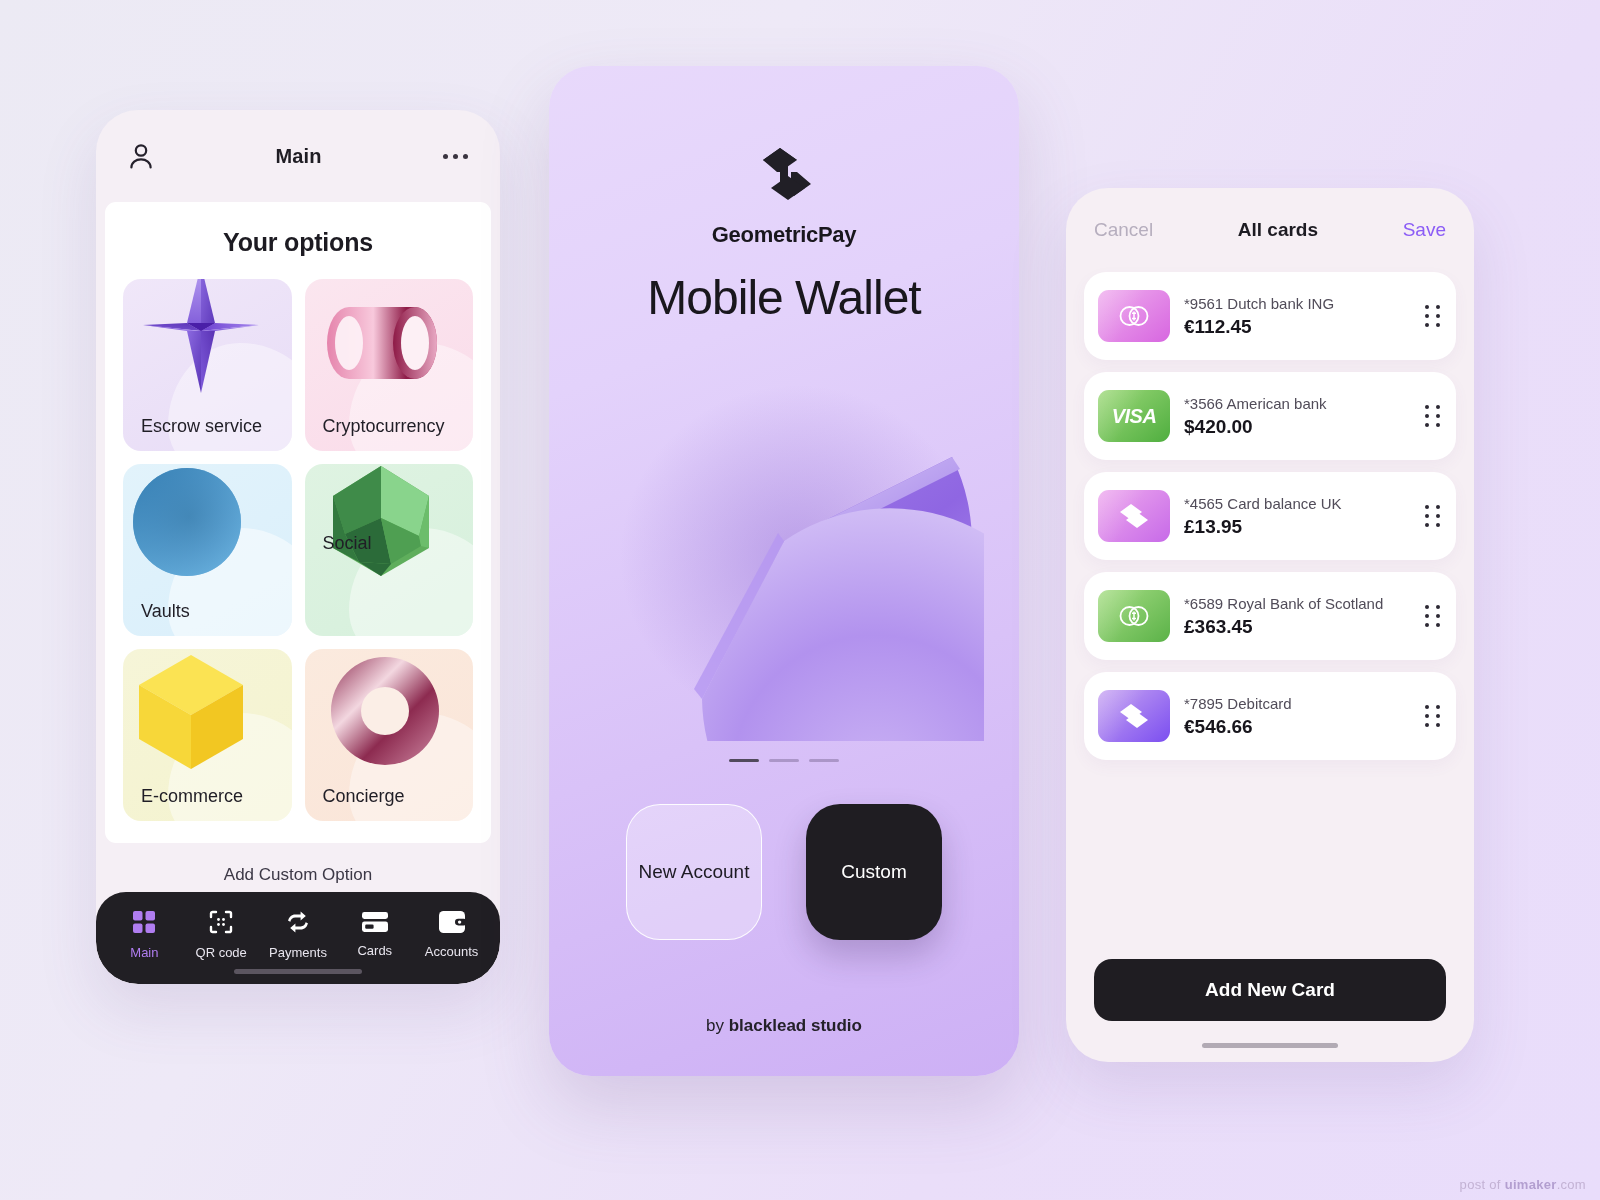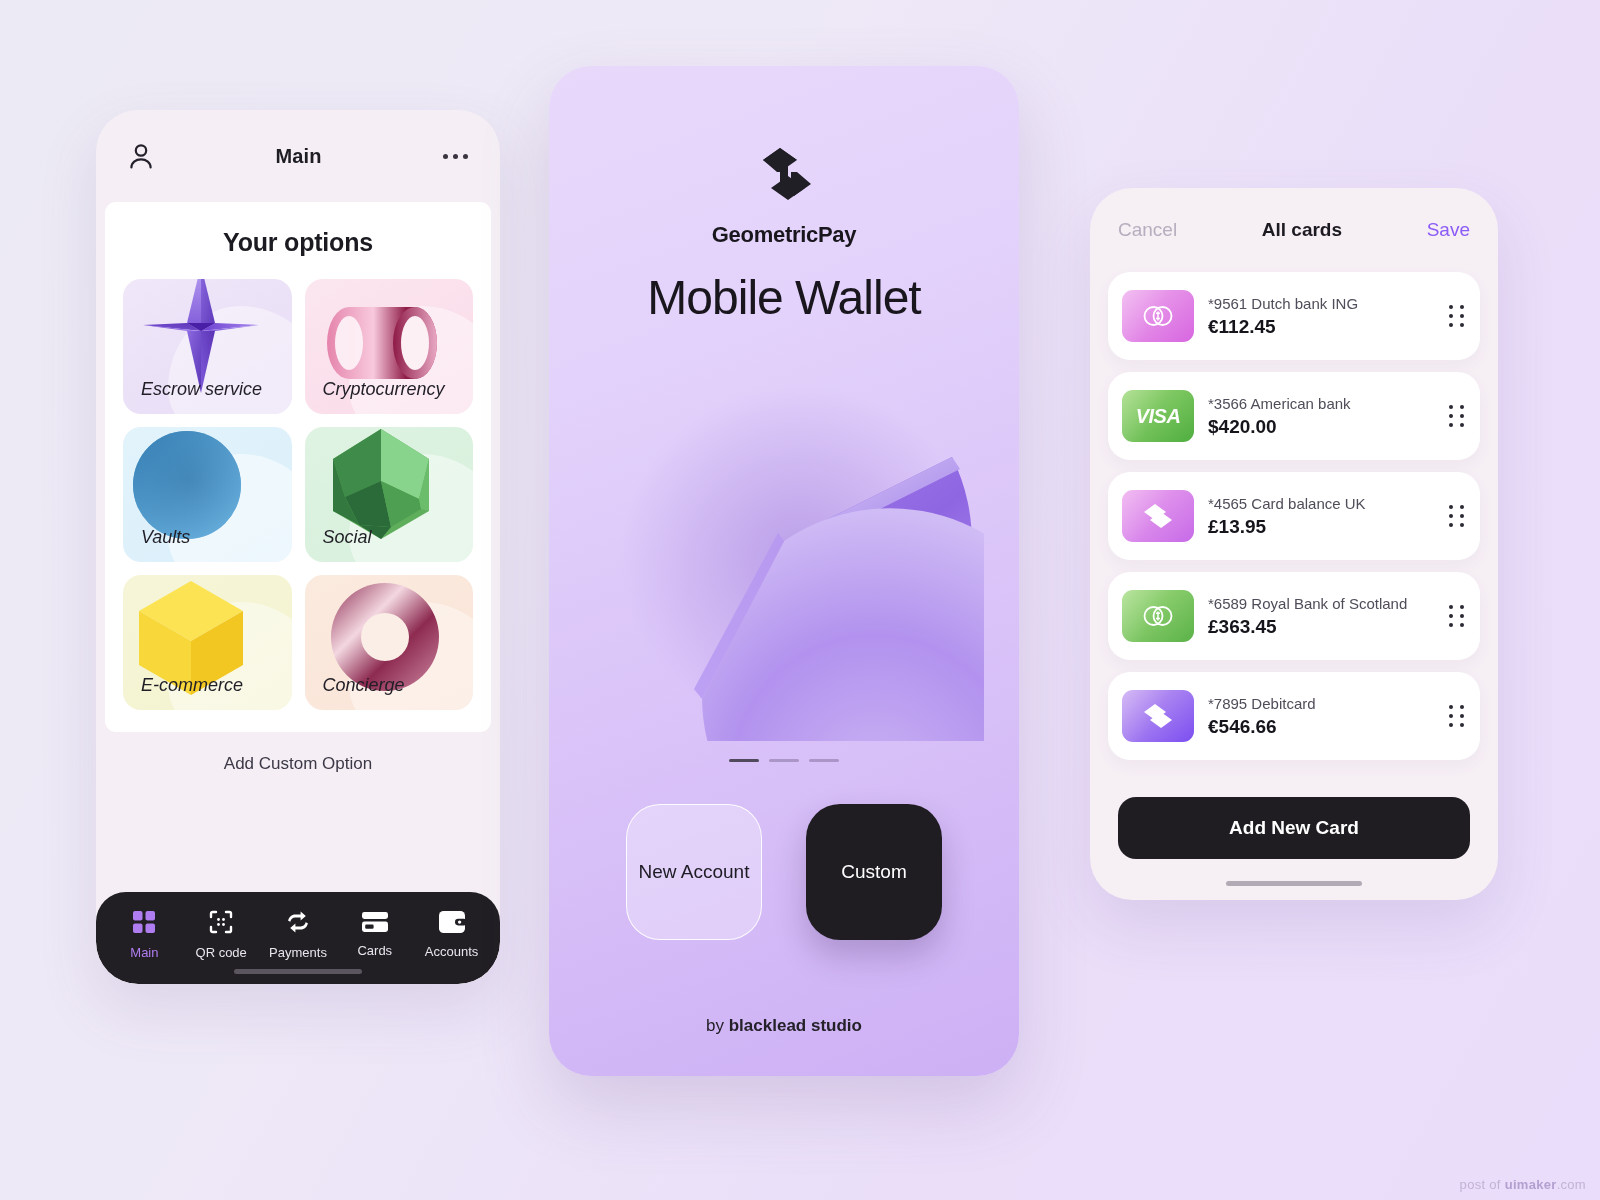--- a/index.html
+++ b/index.html
@@ -33,38 +33,37 @@
   .lp-card {
     margin: 0 9px; background: #fff; border-radius: 11px;
     padding: 26px 18px 22px; flex: 0 0 auto;
   }
   .lp-card-title {
     text-align: center; font-size: 25px; font-weight: 700;
     color: #1d1b22; margin-bottom: 22px; letter-spacing: -.2px;
   }
   .opt-grid { display: grid; grid-template-columns: 1fr 1fr; gap: 13px; }
   .opt-tile {
-    position: relative; height: 135px; border-radius: 18px; overflow: hidden;
+    position: relative; height: 172px; border-radius: 18px; overflow: hidden;
     display: flex; flex-direction: column; justify-content: flex-end;
     padding: 0 0 14px 18px;
-    font-style: italic;
   }
   .opt-tile .blob {
     position: absolute; right: -26px; bottom: -42px; width: 150px; height: 150px;
     border-radius: 48% 52% 40% 60%/55% 45% 55% 45%;
     background: rgba(255,255,255,.42);
   }
   .opt-label { position: relative; font-size: 18px; color: #201e26; z-index: 3; }
   .opt-art { position: absolute; z-index: 2; }
 
   
   .t-escrow { background: linear-gradient(150deg,#f0e7f9,#e7dcf6); }
   .t-crypto { background: linear-gradient(150deg,#fbe6ef,#fadbe9); }
   .t-vaults { background: linear-gradient(150deg,#e2f3fb,#daeffb); }
-  .t-social { background: linear-gradient(150deg,#dff3e2,#d6f0dc); }
+  .t-social { background: linear-gradient(150deg,#dff3e2,#d6f0dc); justify-content: center; }
   .t-ecom   { background: linear-gradient(150deg,#f6f5d8,#f4f3cf); }
   .t-conc   { background: linear-gradient(150deg,#fbeade,#fae5d8); }
 
   .add-custom {
     text-align: center; font-size: 17px; color: #3c3846;
     padding: 22px 0 0;
   }
 
   .lp-spacer { flex: 1 1 auto; }
 
@@ -112,24 +111,24 @@
     width: 136px; height: 136px; border-radius: 34px; background: #1f1d22;
     display: flex; align-items: center; justify-content: center;
     font-size: 19px; color: #fff;
     box-shadow: 0 16px 32px rgba(40,20,70,.22);
   }
   .credit { margin-top: auto; margin-bottom: 40px; font-size: 17px; color: #242129; }
   .credit b { font-weight: 700; margin-top: 48px; }
 
   
   #phone-right {
-    left: 1066px; top: 188px; width: 408px; height: 712px;
+    left: 1066px; top: 188px; width: 408px; height: 874px;
     background: #f6eff4;
     box-shadow: 0 26px 60px rgba(104, 70, 140, .13);
-    display: flex; flex-direction: column; margin-left: 24px;
+    display: flex; flex-direction: column;
   }
   .rp-topbar {
     height: 84px; flex: 0 0 84px; display: flex; align-items: center;
     justify-content: space-between; padding: 0 28px;
   }
   .rp-cancel { font-size: 19px; color: #b6aebe; }
   .rp-title { font-size: 19px; font-weight: 700; color: #1d1b22; }
   .rp-save { font-size: 19px; color: #8b5cf6; }
 
   .cards-list { padding: 0 18px; display: flex; flex-direction: column; gap: 12px; }

